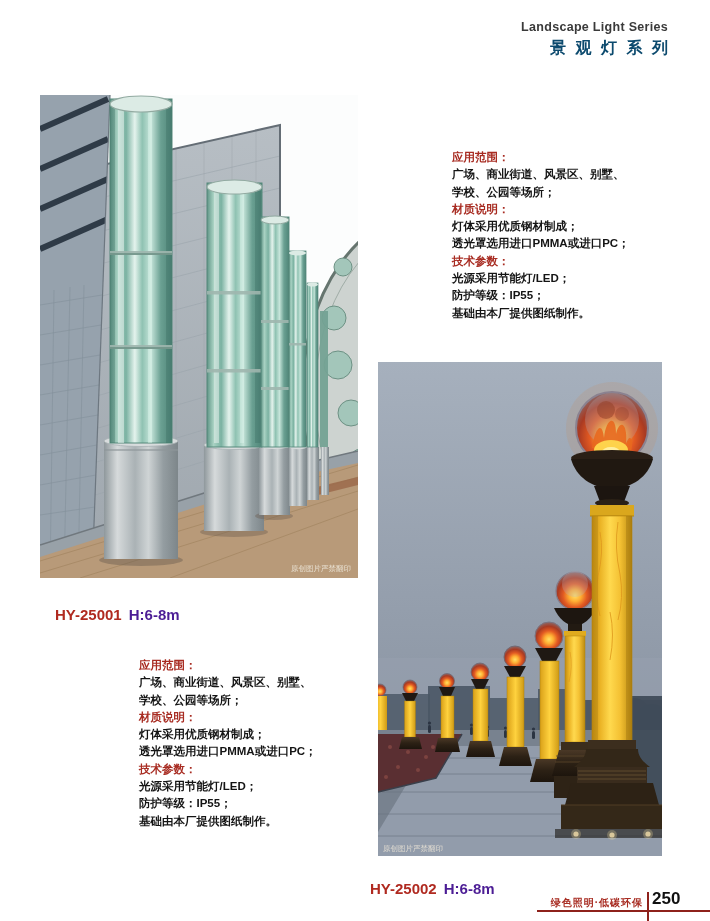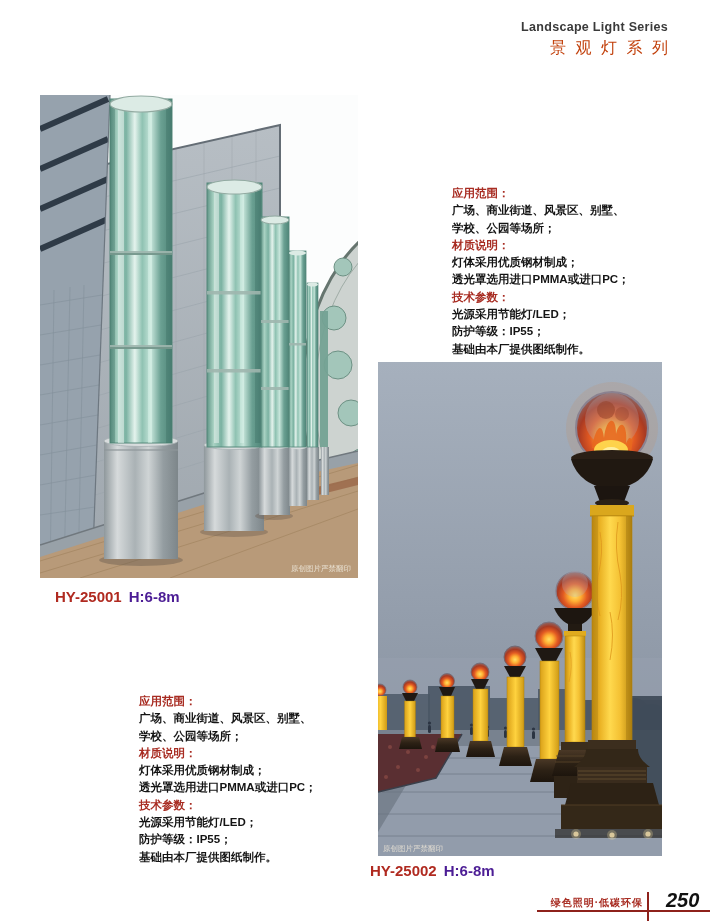--- a/index.html
+++ b/index.html
@@ -1,41 +1,41 @@
 <!DOCTYPE html>
 <html><head>
 <meta charset="utf-8">
 <style>
   html,body{margin:0;padding:0;background:#e8e8e8;}
   .page{position:relative;width:710px;height:921px;background:#ffffff;overflow:hidden;
         font-family:"Liberation Sans", sans-serif;}
   
   .hdr-en{position:absolute;top:20px;right:42px;font-size:12.5px;font-weight:700;
           color:#3a3a3a;letter-spacing:.3px;}
-  .hdr-zh{position:absolute;top:38px;right:42px;font-size:16px;font-weight:400;color:#c2410c;
+  .hdr-zh{position:absolute;top:38px;right:42px;font-size:16px;font-weight:700;color:#0c4a6e;
           letter-spacing:9.5px;margin-right:-9.5px;white-space:nowrap;text-align:right;}
   
   .photo{position:absolute;display:block;}
   .photo-left{left:40px;top:95px;width:318px;height:483px;}
   .photo-right{left:378px;top:362px;width:284px;height:494px;}
   
-  .model-label{position:absolute;display:flex;gap:7px;font-size:15px;font-weight:700;white-space:nowrap;}
+  .model-label{position:absolute;display:flex;gap:7px;font-size:15px;font-weight:700;white-space:nowrap;margin-top:18px;}
   .label-1{left:55px;top:588px;}
   .label-2{left:370px;top:862px;}
   .model{color:#b02a20;}
   .hgt{color:#4c1d95;}
   
-  .spec{position:absolute;width:250px;font-size:11.5px;line-height:17.3px;font-weight:700;color:#141414;margin-top:36px;}
+  .spec{position:absolute;width:250px;font-size:11.5px;line-height:17.3px;font-weight:700;color:#141414;}
   .spec-top{left:452px;top:149px;}
   .spec-bottom{left:139px;top:657px;}
   .spec-h{color:#a82c22;}
   
   .f-slogan{position:absolute;top:896px;right:67px;font-size:10px;font-weight:700;color:#a82c22;
             letter-spacing:1px;white-space:nowrap;margin-left:13px;}
-  .f-page{position:absolute;left:666px;top:889px;font-size:20px;font-weight:700;color:#111;font-style:italic;}
+  .f-page{position:absolute;left:652px;top:889px;font-size:17px;font-weight:700;color:#111;}
   .f-hline{position:absolute;left:537px;top:910px;width:173px;height:2px;background:#8e211b;}
   .f-vline{position:absolute;left:647px;top:892px;width:2px;height:29px;background:#8e211b;}
 </style>
 </head>
 <body>
 
 <div class="page">
 
   <div class="hdr-en">Landscape Light Series</div>
   <div class="hdr-zh">景观灯系列</div>

